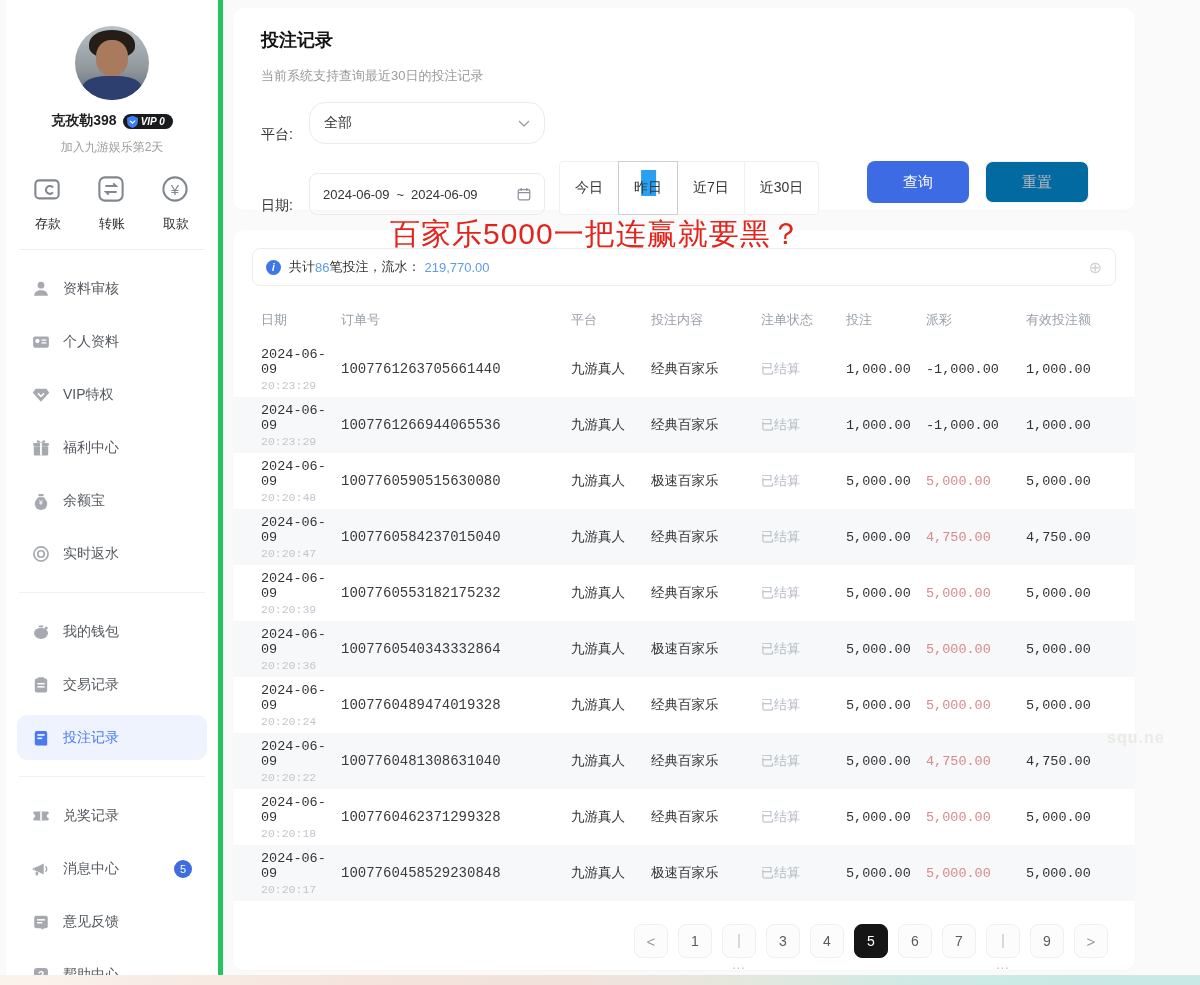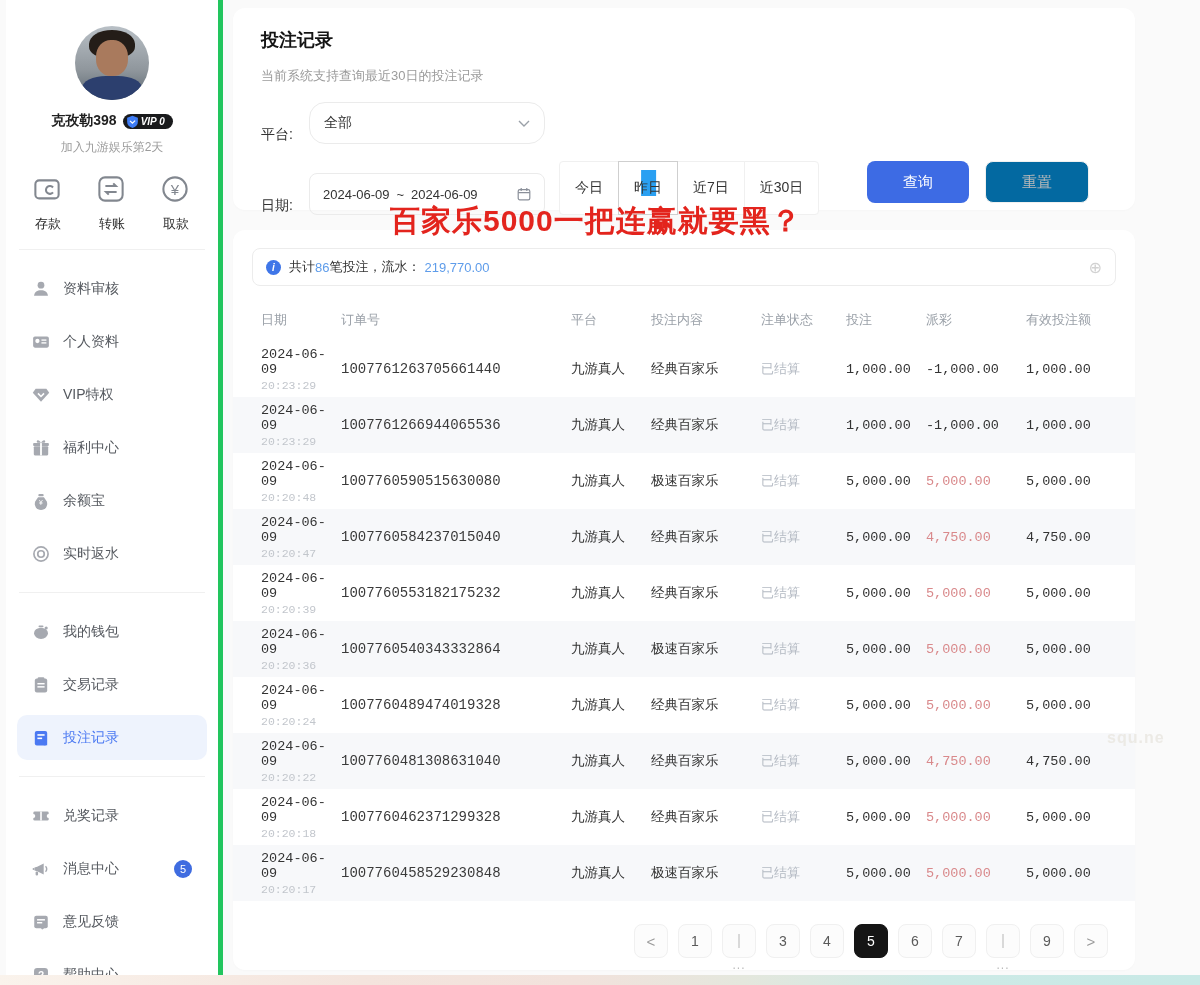--- a/index.html
+++ b/index.html
@@ -46,21 +46,21 @@
   .ranges { display:flex; margin-left:14px; }
   .range-btn { position:relative; height:54px; padding:0 15px; display:flex; align-items:center; border:1px solid #f0f0f0; margin-left:-1px; background:#fff; font-size:14px; color:#333; cursor:pointer; }
   .range-btn:first-child { margin-left:0; border-radius:4px 0 0 4px; }
   .range-btn:last-child { border-radius:0 4px 4px 0; }
   .range-btn.selected { border-color:#cfcfcf; z-index:1; }
   .range-btn .lbl { position:relative; z-index:1; }
   .sel-block { position:absolute; left:50%; top:8px; transform:translateX(-46%); width:15px; height:26px; background:var(--sel-blue); z-index:0; }
   .btn-query { position:absolute; right:138px; top:0; width:102px; height:42px; border:none; border-radius:8px; background:var(--accent); color:#fff; font-size:15px; cursor:pointer; font-family:inherit; }
   .btn-reset { position:absolute; right:18px; top:0; width:104px; height:42px; border:1px solid #f0f0f0; border-radius:8px; background:#0369a1; color:#b9b9b9; font-size:15px; cursor:pointer; font-family:inherit; }
 
-  .annotation { position:absolute; left:173px; top:201px; font-size:30px; font-weight:bold; color:#e3241d; z-index:5; white-space:nowrap; letter-spacing:1px; }
+  .annotation { position:absolute; left:173px; top:214px; font-size:30px; font-weight:normal; color:#e3241d; z-index:5; white-space:nowrap; letter-spacing:1px; }
 
   .card-table { left:16px; top:230px; width:902px; height:740px; }
   .summary { margin:18px 19px 0; height:38px; border:1px solid #ececec; border-radius:8px; display:flex; align-items:center; padding:0 13px; font-size:13px; color:#333; }
   .info-i { width:15px; height:15px; border-radius:50%; background:#3f76e8; color:#fff; font-size:10px; font-weight:bold; display:inline-flex; align-items:center; justify-content:center; margin-right:8px; font-style:italic; }
   .summary .blue { color:var(--link); }
   .summary .plus { margin-left:auto; color:#d2d2d2; font-size:16px; cursor:pointer; }
   .grid-row { display:grid; grid-template-columns:80px 230px 80px 110px 85px 80px 100px 1fr; align-items:center; padding:0 28px;font-family:Liberation Mono, monospace; }
   .thead { height:42px; margin-top:13px; font-size:13px; color:#9aa0a8; }
   .trow { height:56px; font-size:13.5px; color:#333; }
   .trow:nth-child(even) { background:#f7f8fa; }

